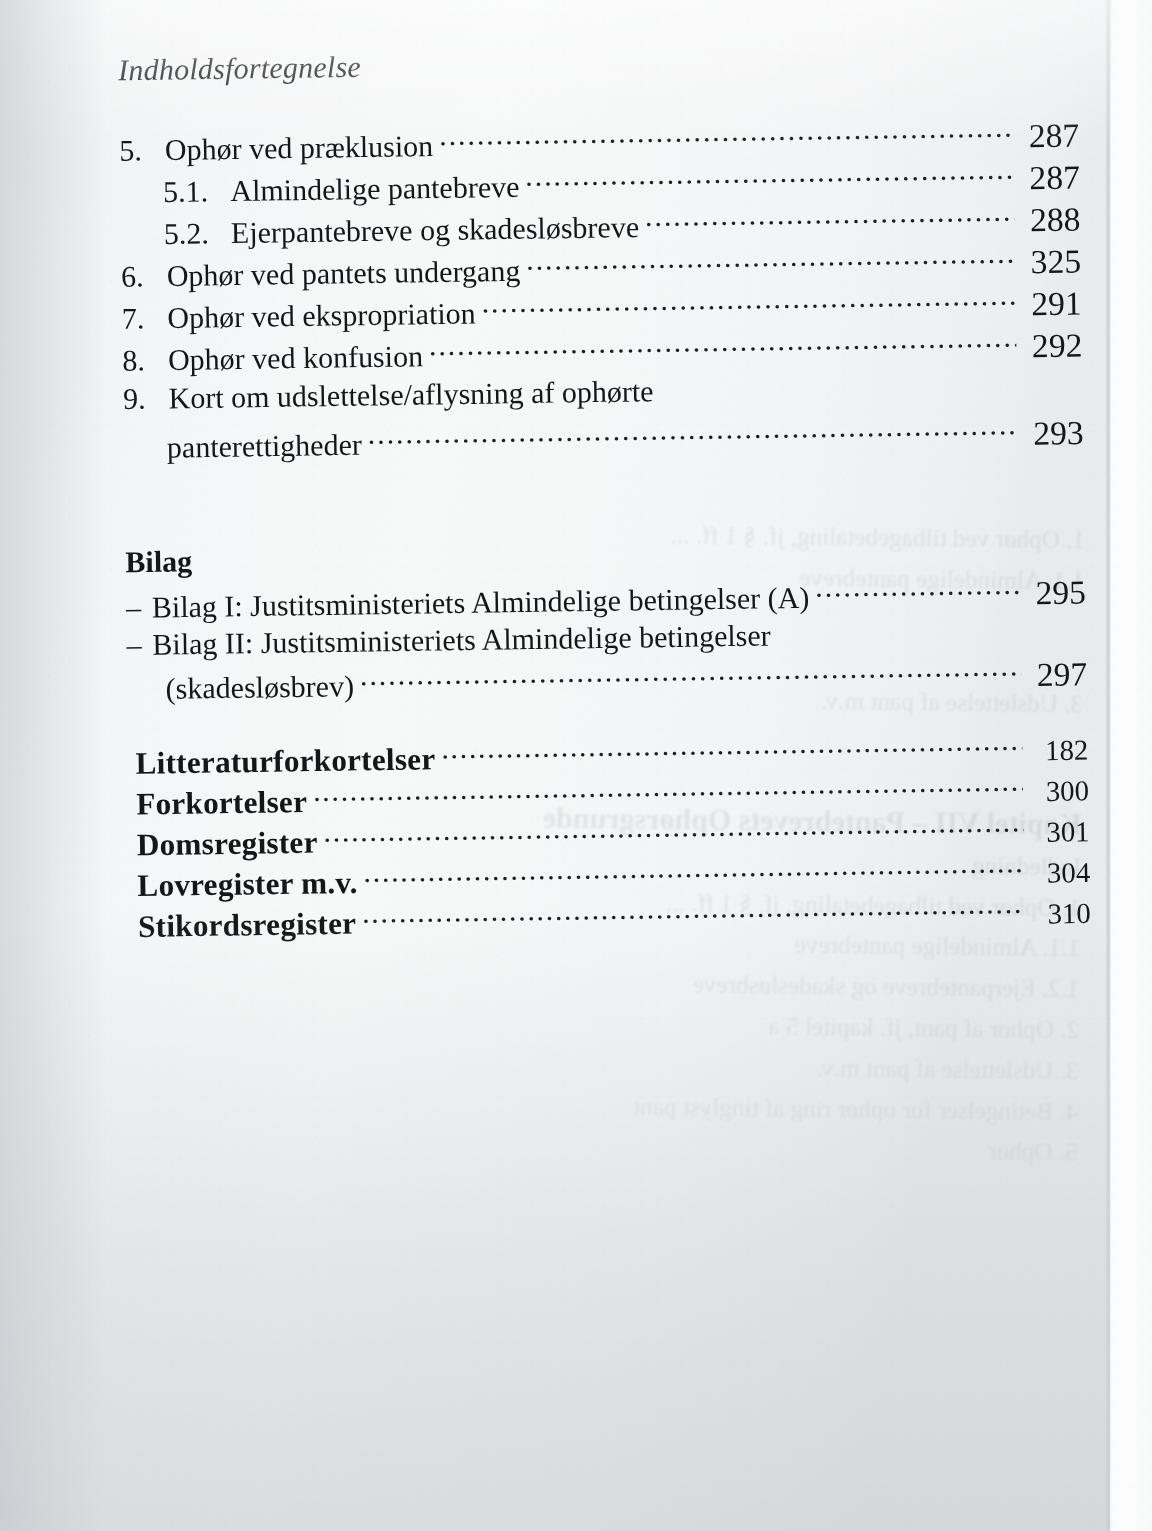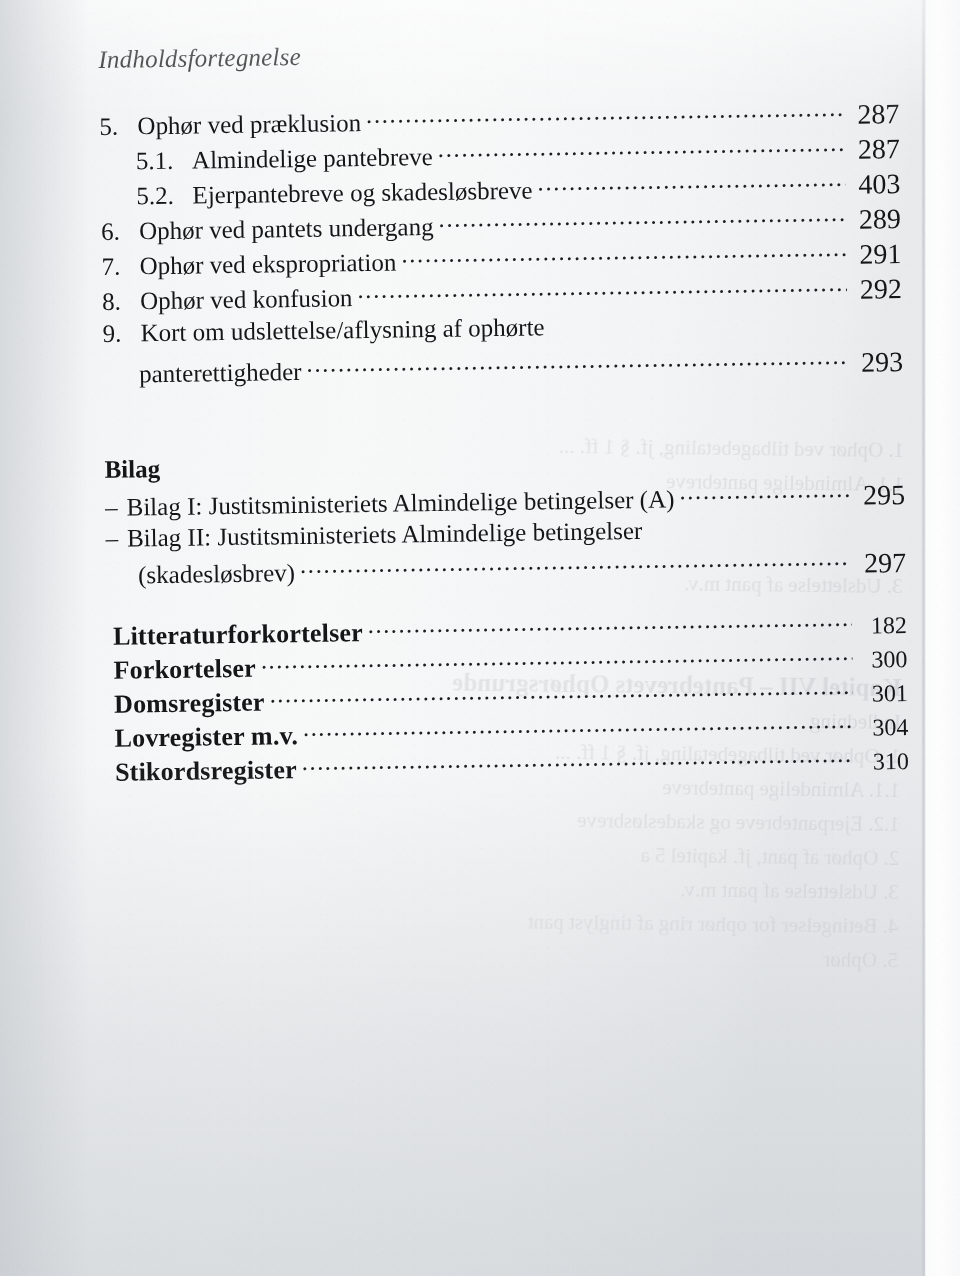--- a/index.html
+++ b/index.html
@@ -229,28 +229,28 @@
         <span class="num-col">5.1.</span>
         <span class="label">Almindelige pantebreve</span>
         <span class="leader"></span>
         <span class="page-no">287</span>
       </div>
 
       <div class="row lvl2 ink" style="top:174px">
         <span class="num-col">5.2.</span>
         <span class="label">Ejerpantebreve og skadesløsbreve</span>
         <span class="leader"></span>
-        <span class="page-no">403</span>
+        <span class="page-no">288</span>
       </div>
 
       <div class="row lvl1 ink" style="top:209px">
         <span class="num-col">6.</span>
         <span class="label">Ophør ved pantets undergang</span>
         <span class="leader"></span>
-        <span class="page-no">289</span>
+        <span class="page-no">325</span>
       </div>
 
       <div class="row lvl1 ink" style="top:244px">
         <span class="num-col">7.</span>
         <span class="label">Ophør ved ekspropriation</span>
         <span class="leader"></span>
         <span class="page-no">291</span>
       </div>
 
       <div class="row lvl1 ink" style="top:279px">

